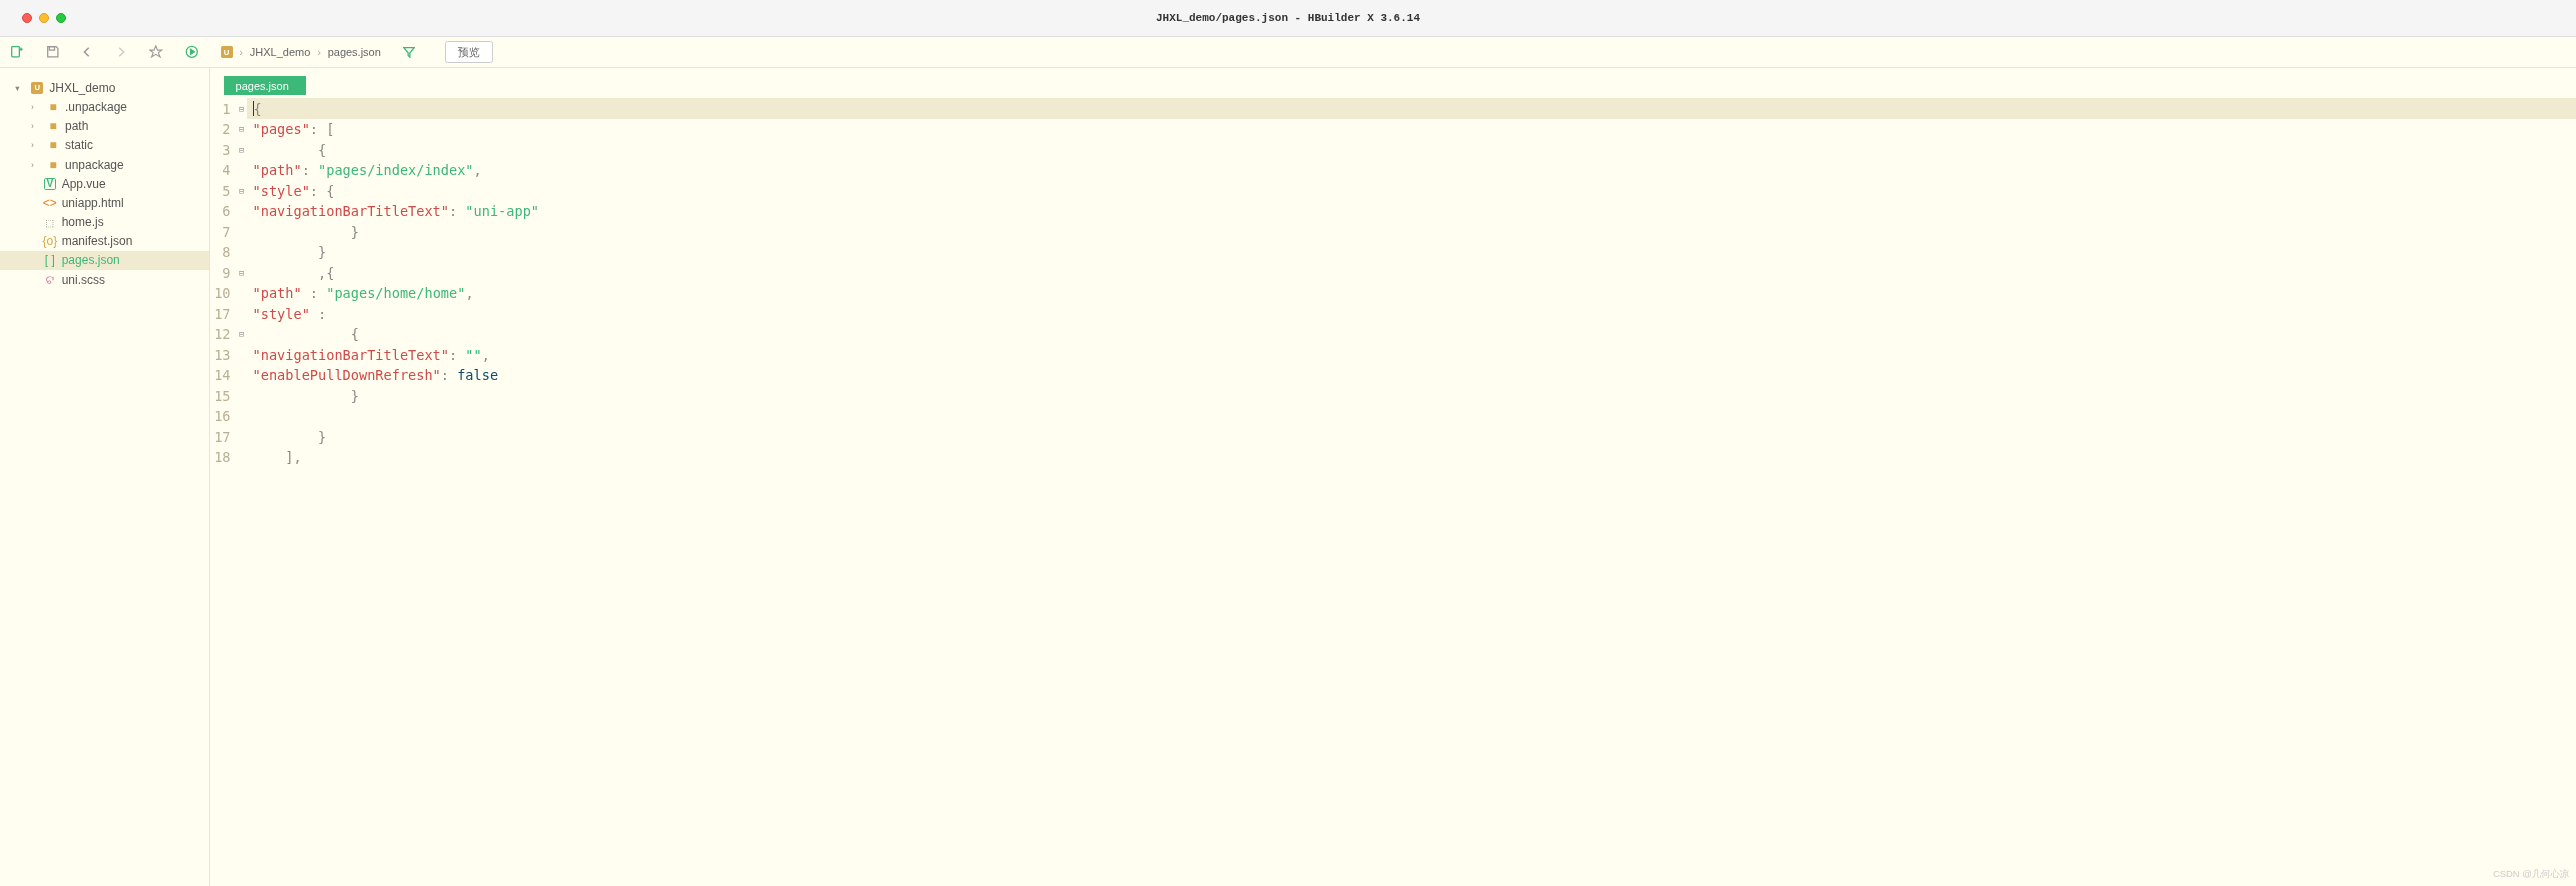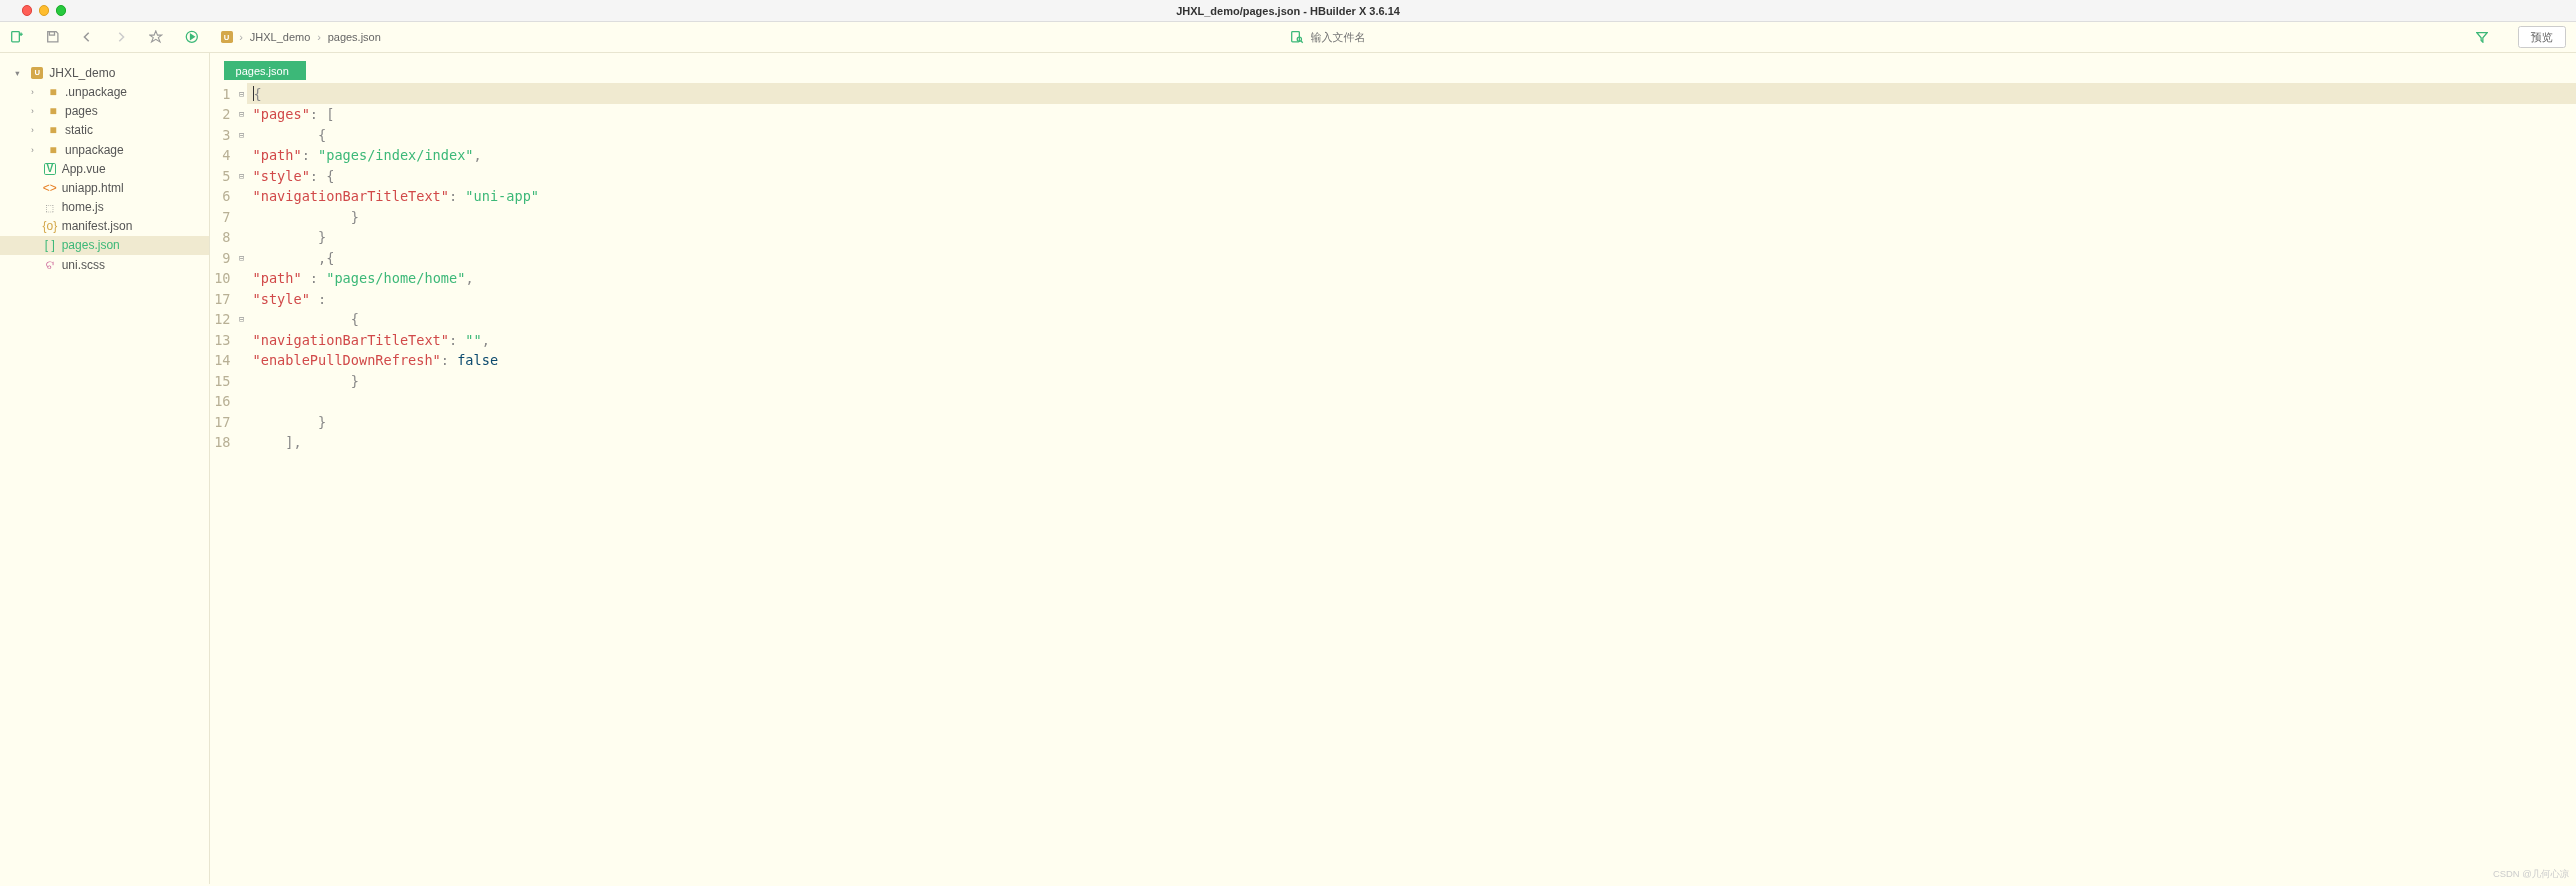--- a/index.html
+++ b/index.html
@@ -1,18 +1,18 @@
 <!DOCTYPE html>
 <html style="font-size:13.6px"><head>
   <meta charset="utf-8">
   <style>
     * { margin: 0; padding: 0; box-sizing: border-box; }
     body { font-family: -apple-system, BlinkMacSystemFont, "Segoe UI", sans-serif; background: #fffef0; overflow: hidden; }
     
-    .titlebar { height: 22px; background: #f5f5f5; display: flex; align-items: center; padding: 0 22px; border-bottom: 0.9px solid #ddd; position: relative; }
+    .titlebar { height: 37px; background: #f5f5f5; display: flex; align-items: center; padding: 0 22px; border-bottom: 0.9px solid #ddd; position: relative; font-family: Liberation Mono, monospace; }
     .traffic-lights { display: flex; gap: 6.8px; }
     .tl { width: 10.2px; height: 10.2px; border-radius: 50%; }
     .tl-red { background: #ff5f56; border: 0.4px solid #e0443e; }
     .tl-yellow { background: #ffbd2e; border: 0.4px solid #dea123; }
     .tl-green { background: #27c93f; border: 0.4px solid #1aab29; }
     .title-text { position: absolute; left: 50%; transform: translateX(-50%); font-size: 11px; font-weight: 600; color: #333; }
     
     .toolbar { height: 31px; display: flex; align-items: center; padding: 0 10.2px; gap: 22px; background: #fffef0; border-bottom: 0.9px solid #e8e5d0; }
     .toolbar-icon { color: #999; cursor: pointer; display: flex; align-items: center; }
     .toolbar-icon.green { color: #3cb878; }
@@ -109,30 +109,20 @@
         <polygon points="6.5,5 11,8 6.5,11" fill="currentColor"></polygon>
       </svg>
     </span>
   <div class="breadcrumb">
     <span class="bc-icon">U</span>
     <span class="breadcrumb-sep">›</span>
     <span>JHXL_demo</span>
     <span class="breadcrumb-sep">›</span>
     <span>pages.json</span>
   </div>
-  <div class="search-area">
-    <span class="toolbar-icon green">
-        <svg width="13.6" height="13.6" viewBox="0 0 16 16" fill="none" stroke="currentColor" stroke-width="1.5">
-          <rect x="2" y="2" width="9" height="12" rx="1"></rect>
-          <circle cx="11" cy="11" r="2.5"></circle>
-          <line x1="13" y1="13" x2="15" y2="15"></line>
-        </svg>
-      </span>
-    <input class="search-box" placeholder="输入文件名" style="">
-  </div>
   <span class="toolbar-icon filter-icon">
       <svg width="12" height="12" viewBox="0 0 14 14" fill="none" stroke="currentColor" stroke-width="1.5">
         <polygon points="1,2 13,2 8,8 8,13 6,11 6,8"></polygon>
       </svg>
     </span>
   <button class="preview-btn">预览</button>
 </div>
 
 <div class="main">
   <div class="sidebar">
@@ -144,21 +134,21 @@
       <span>JHXL_demo</span>
     </div>
     <div class="tree-item indent-1">
         <span class="tree-chevron">›</span>
         <span class="tree-icon folder-icon">■</span>
         <span>.unpackage</span>
       </div>
     <div class="tree-item indent-1">
         <span class="tree-chevron">›</span>
         <span class="tree-icon folder-icon">■</span>
-        <span>pages</span>
+        <span>path</span>
       </div>
     <div class="tree-item indent-1">
         <span class="tree-chevron">›</span>
         <span class="tree-icon folder-icon">■</span>
         <span>static</span>
       </div>
     <div class="tree-item indent-1">
         <span class="tree-chevron">›</span>
         <span class="tree-icon folder-icon">■</span>
         <span>unpackage</span>

